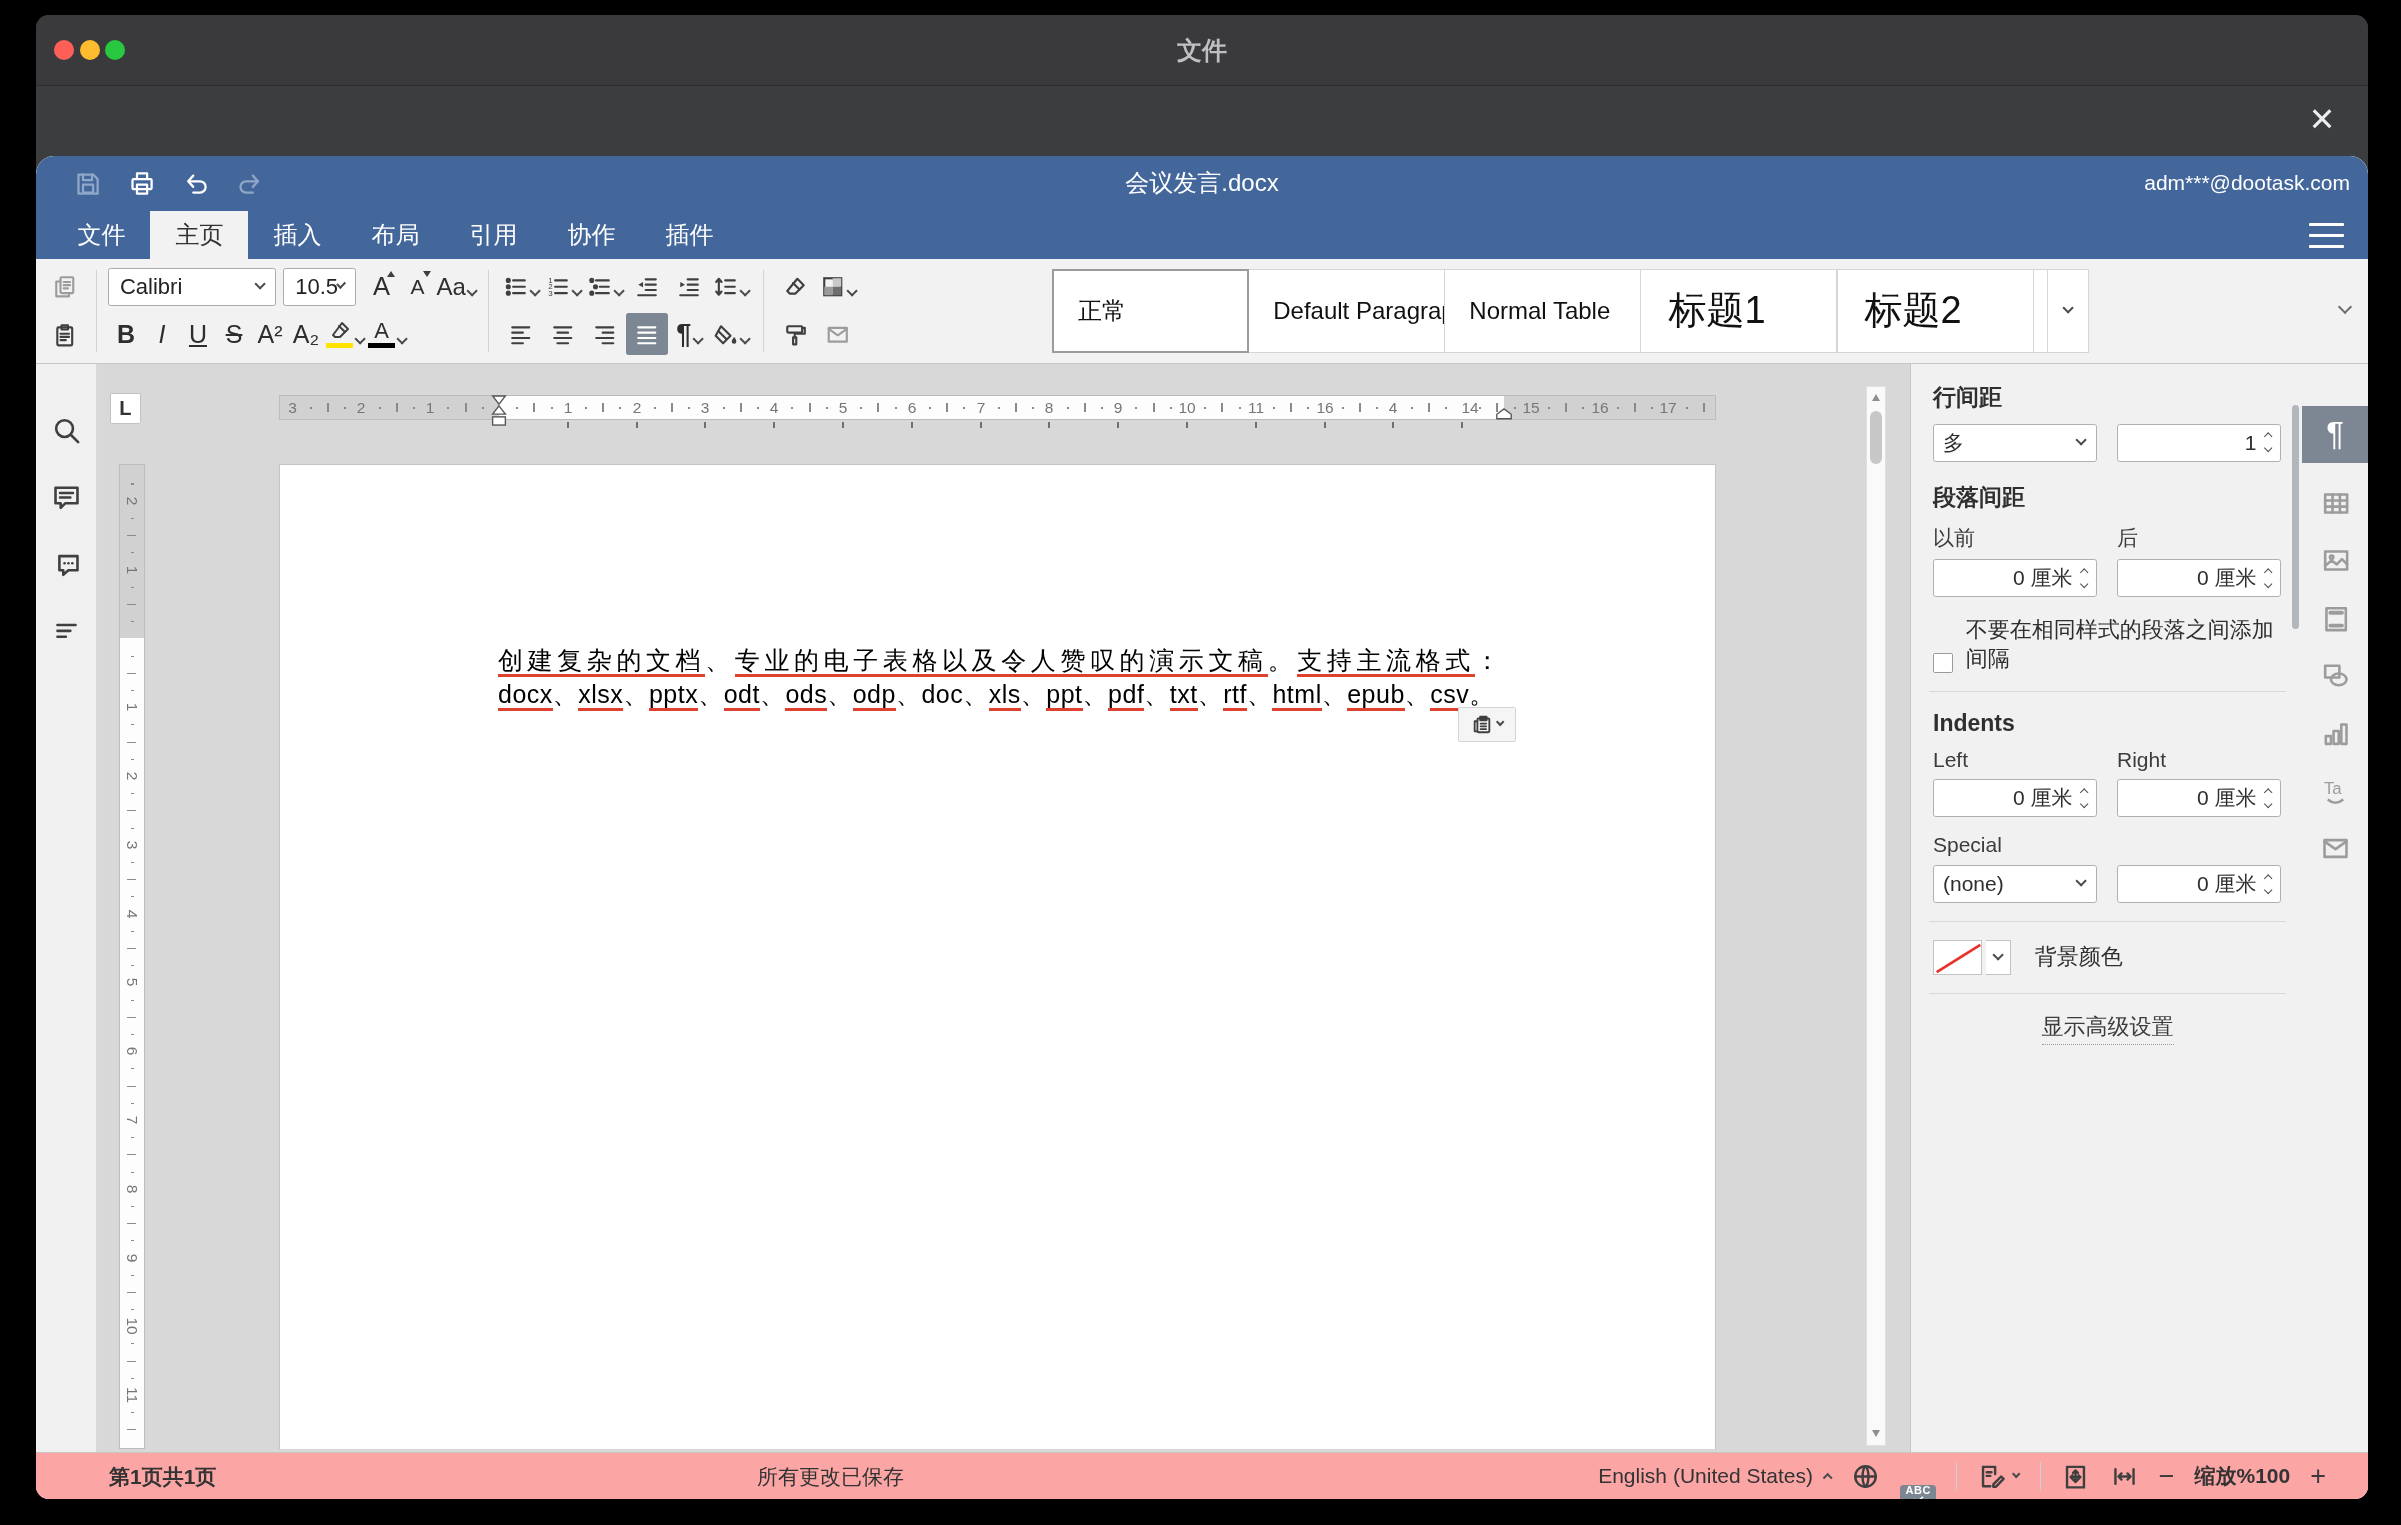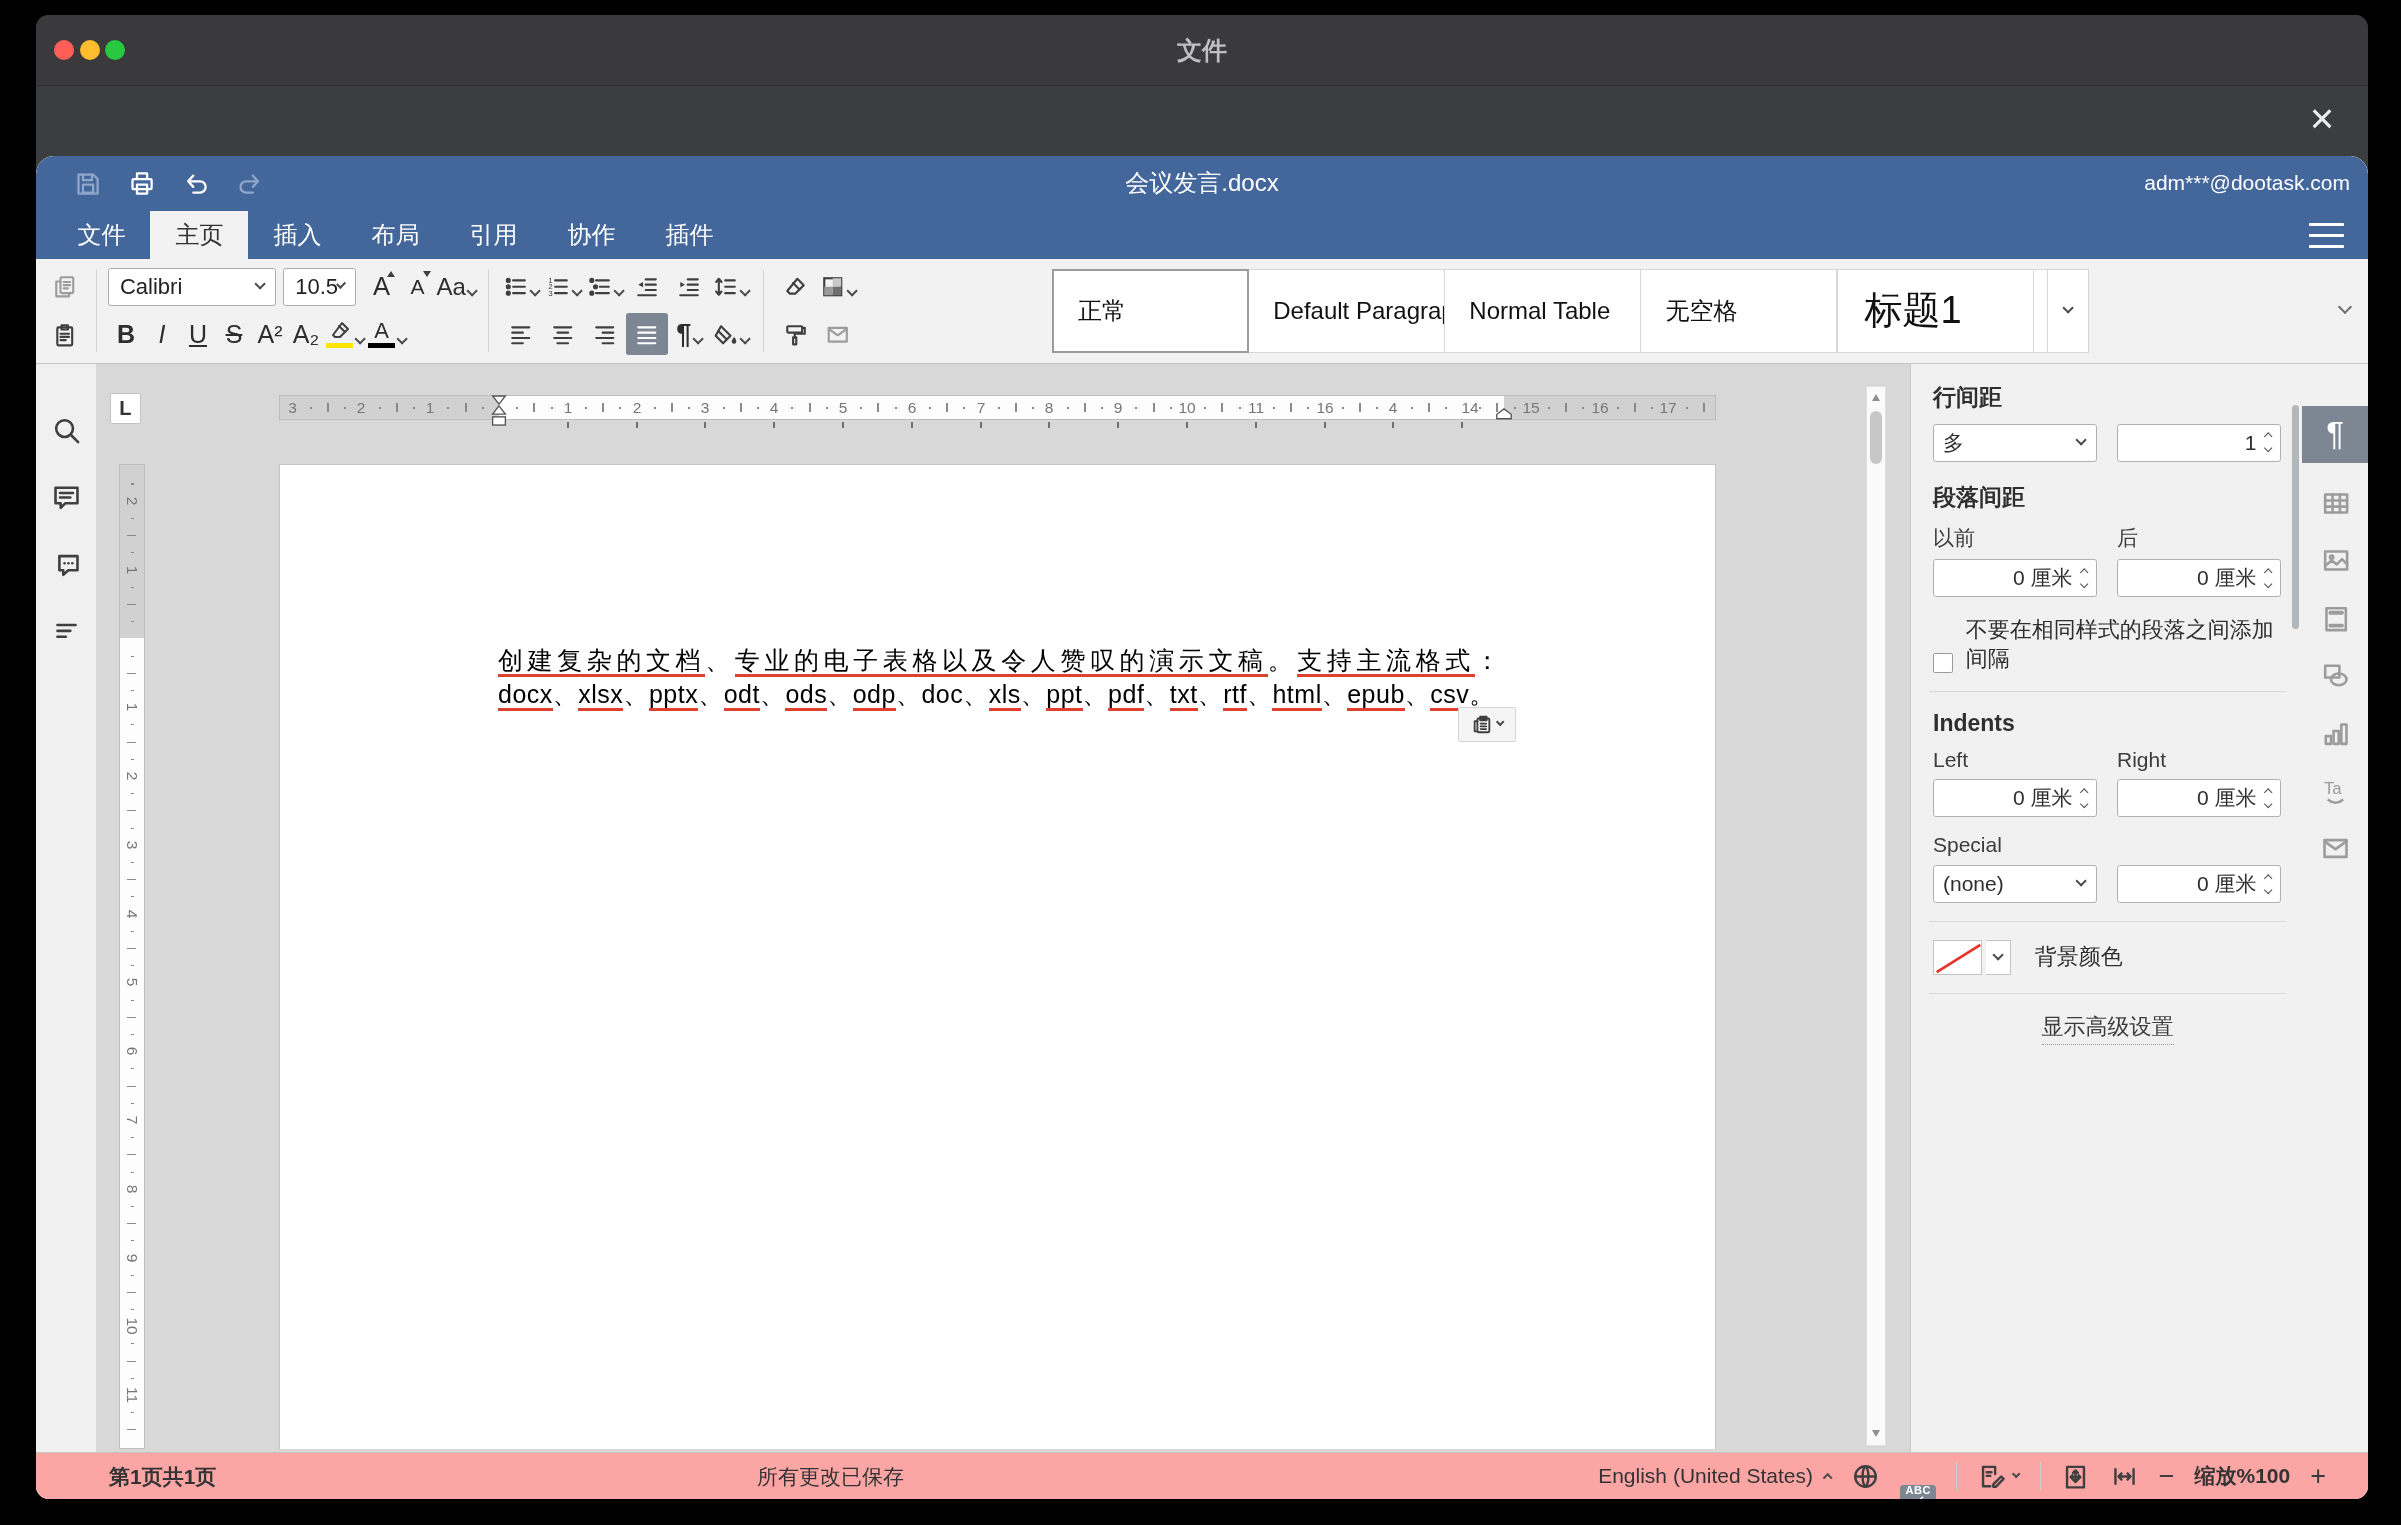--- a/index.html
+++ b/index.html
@@ -428,22 +428,22 @@
                 <path d="M3.5 6.5l8.5 6 8.5-6"></path>
               </svg>
           </div>
         </div>
       </div>
 
       <div class="gallery">
         <div class="gbox sel">正常</div>
         <div class="gbox">Default Paragraph</div>
         <div class="gbox">Normal Table</div>
-        <div class="gbox">无空格</div>
         <div class="gbox big">标题1</div>
+        <div class="gbox big">标题2</div>
         <div class="gbox sliver"></div>
         <div class="gbox gchev">
             <span class="chv"></span>
           </div>
       </div>
       <div class="collapse-chev"><span class="chv" style="width:10px;height:10px;border-color:#6d6d6d"></span></div>
     </div>
 
     <div class="content">
 

